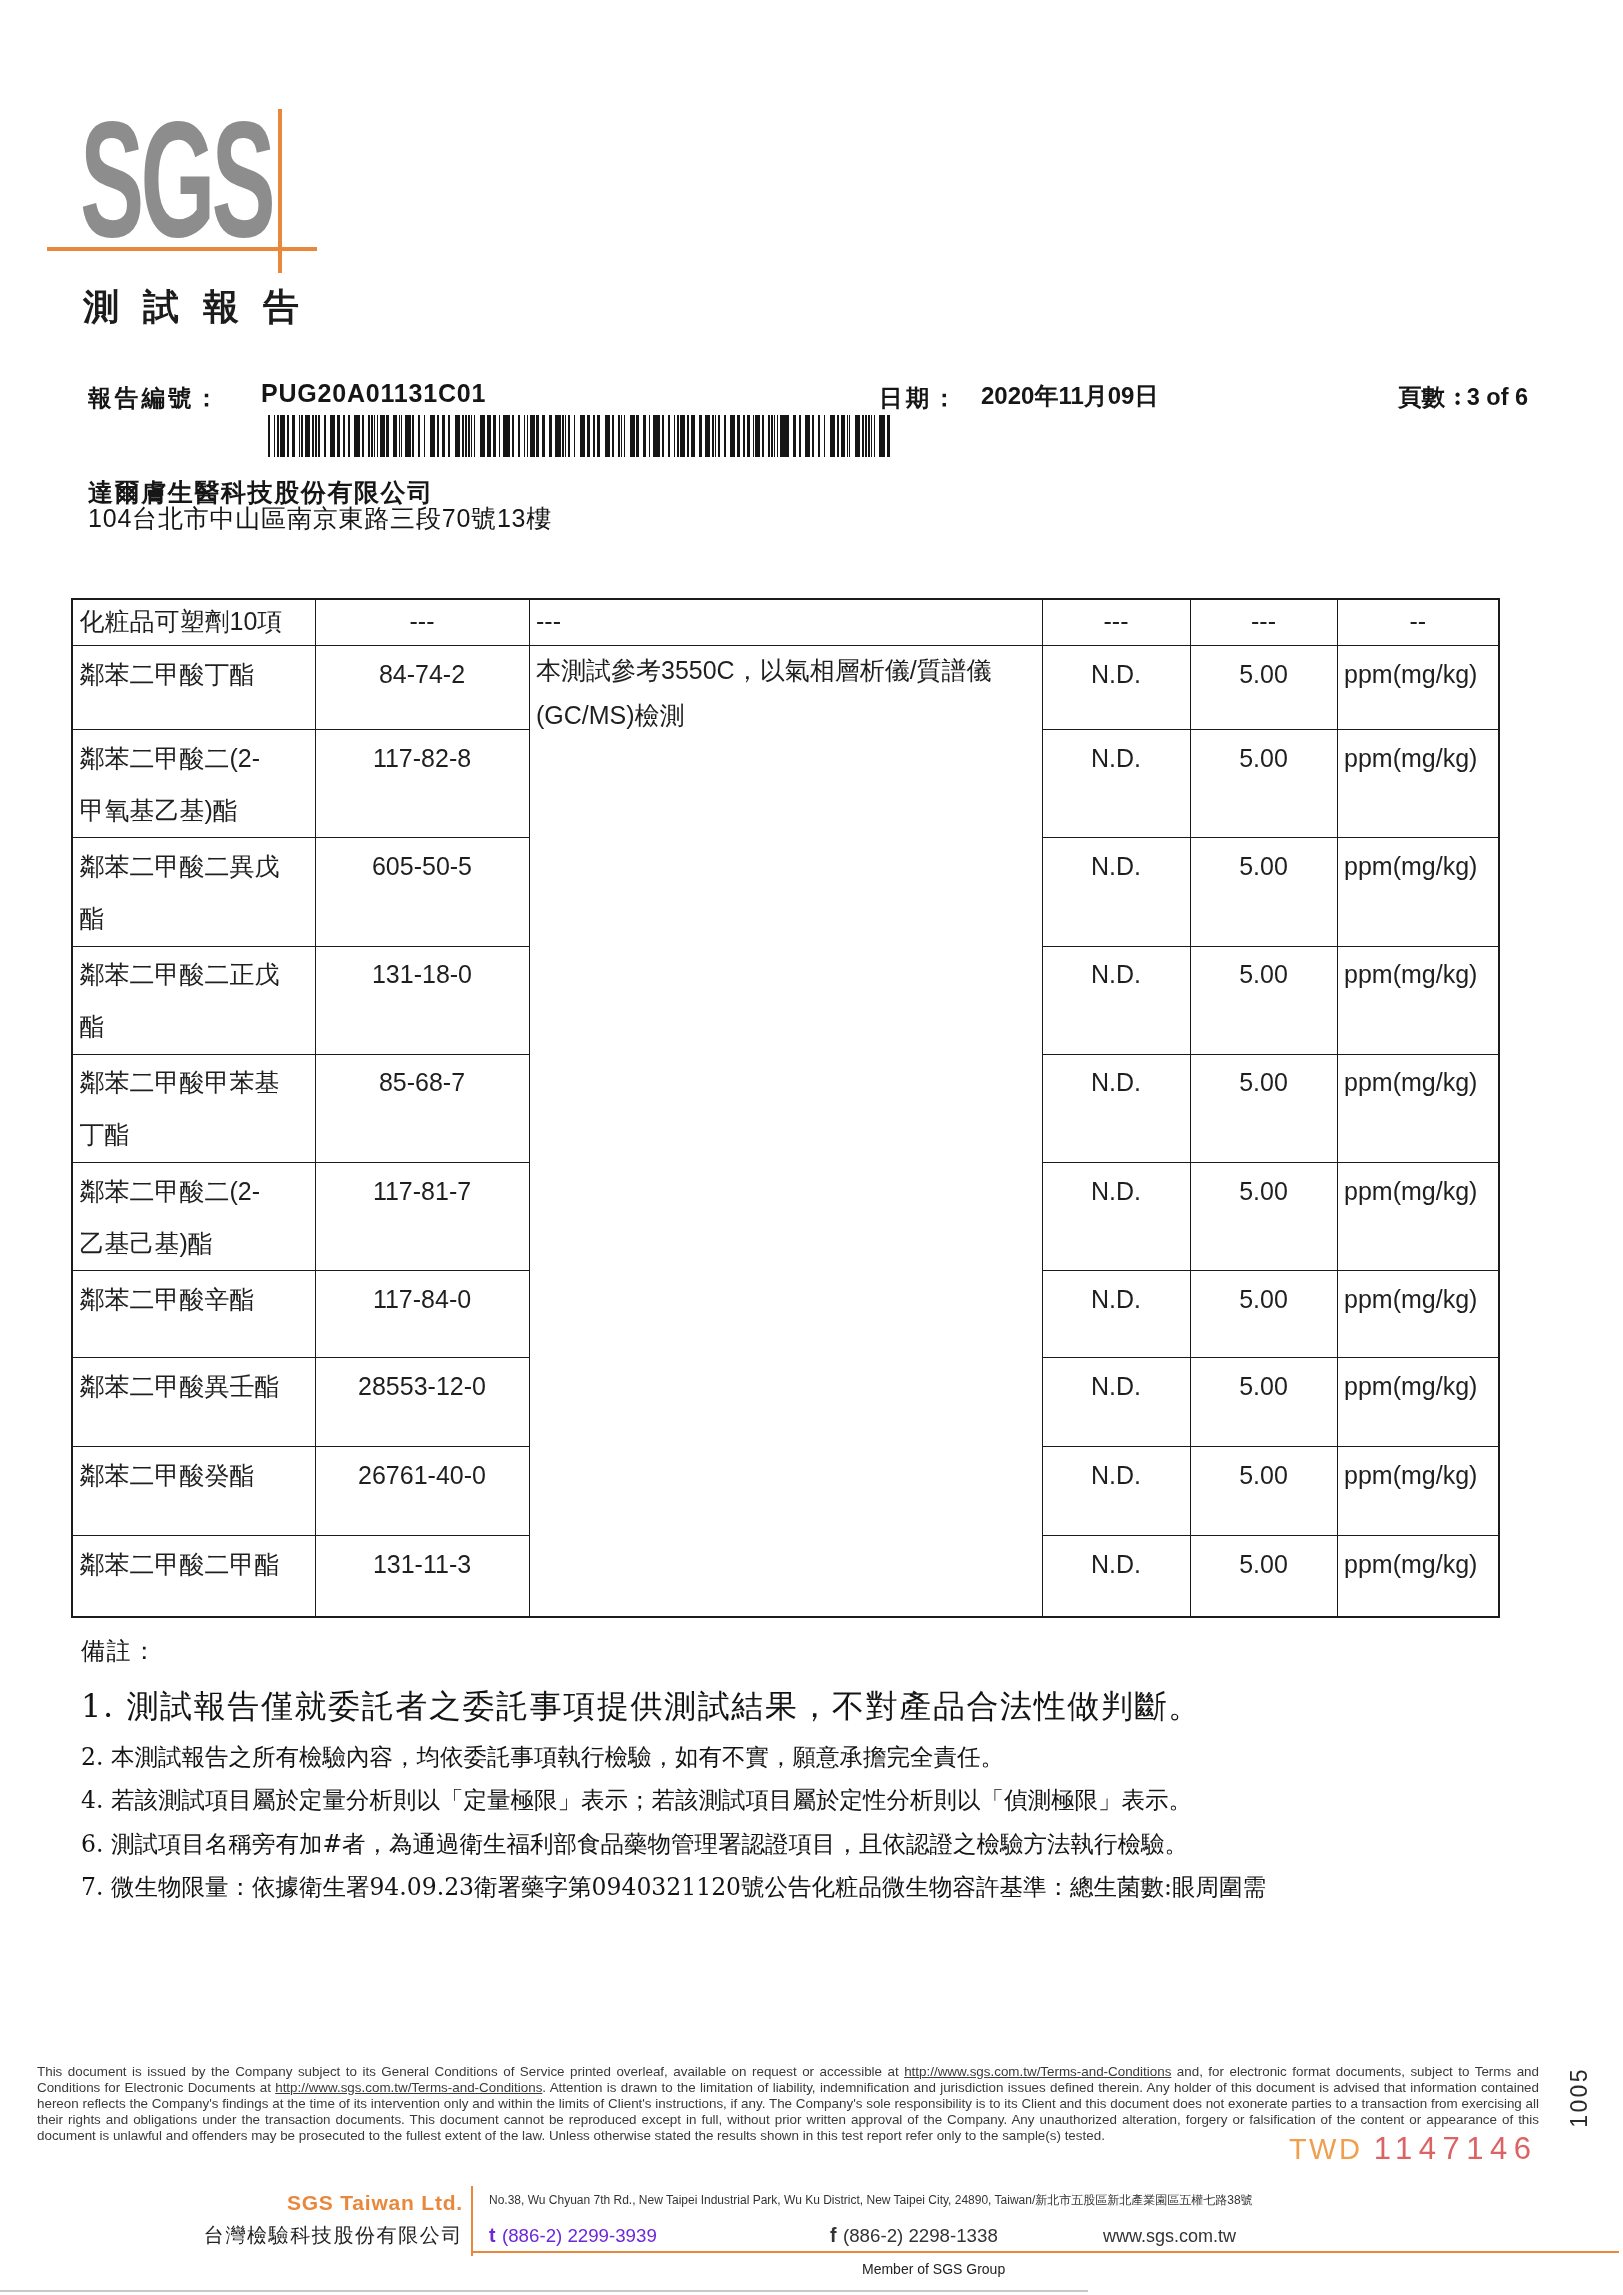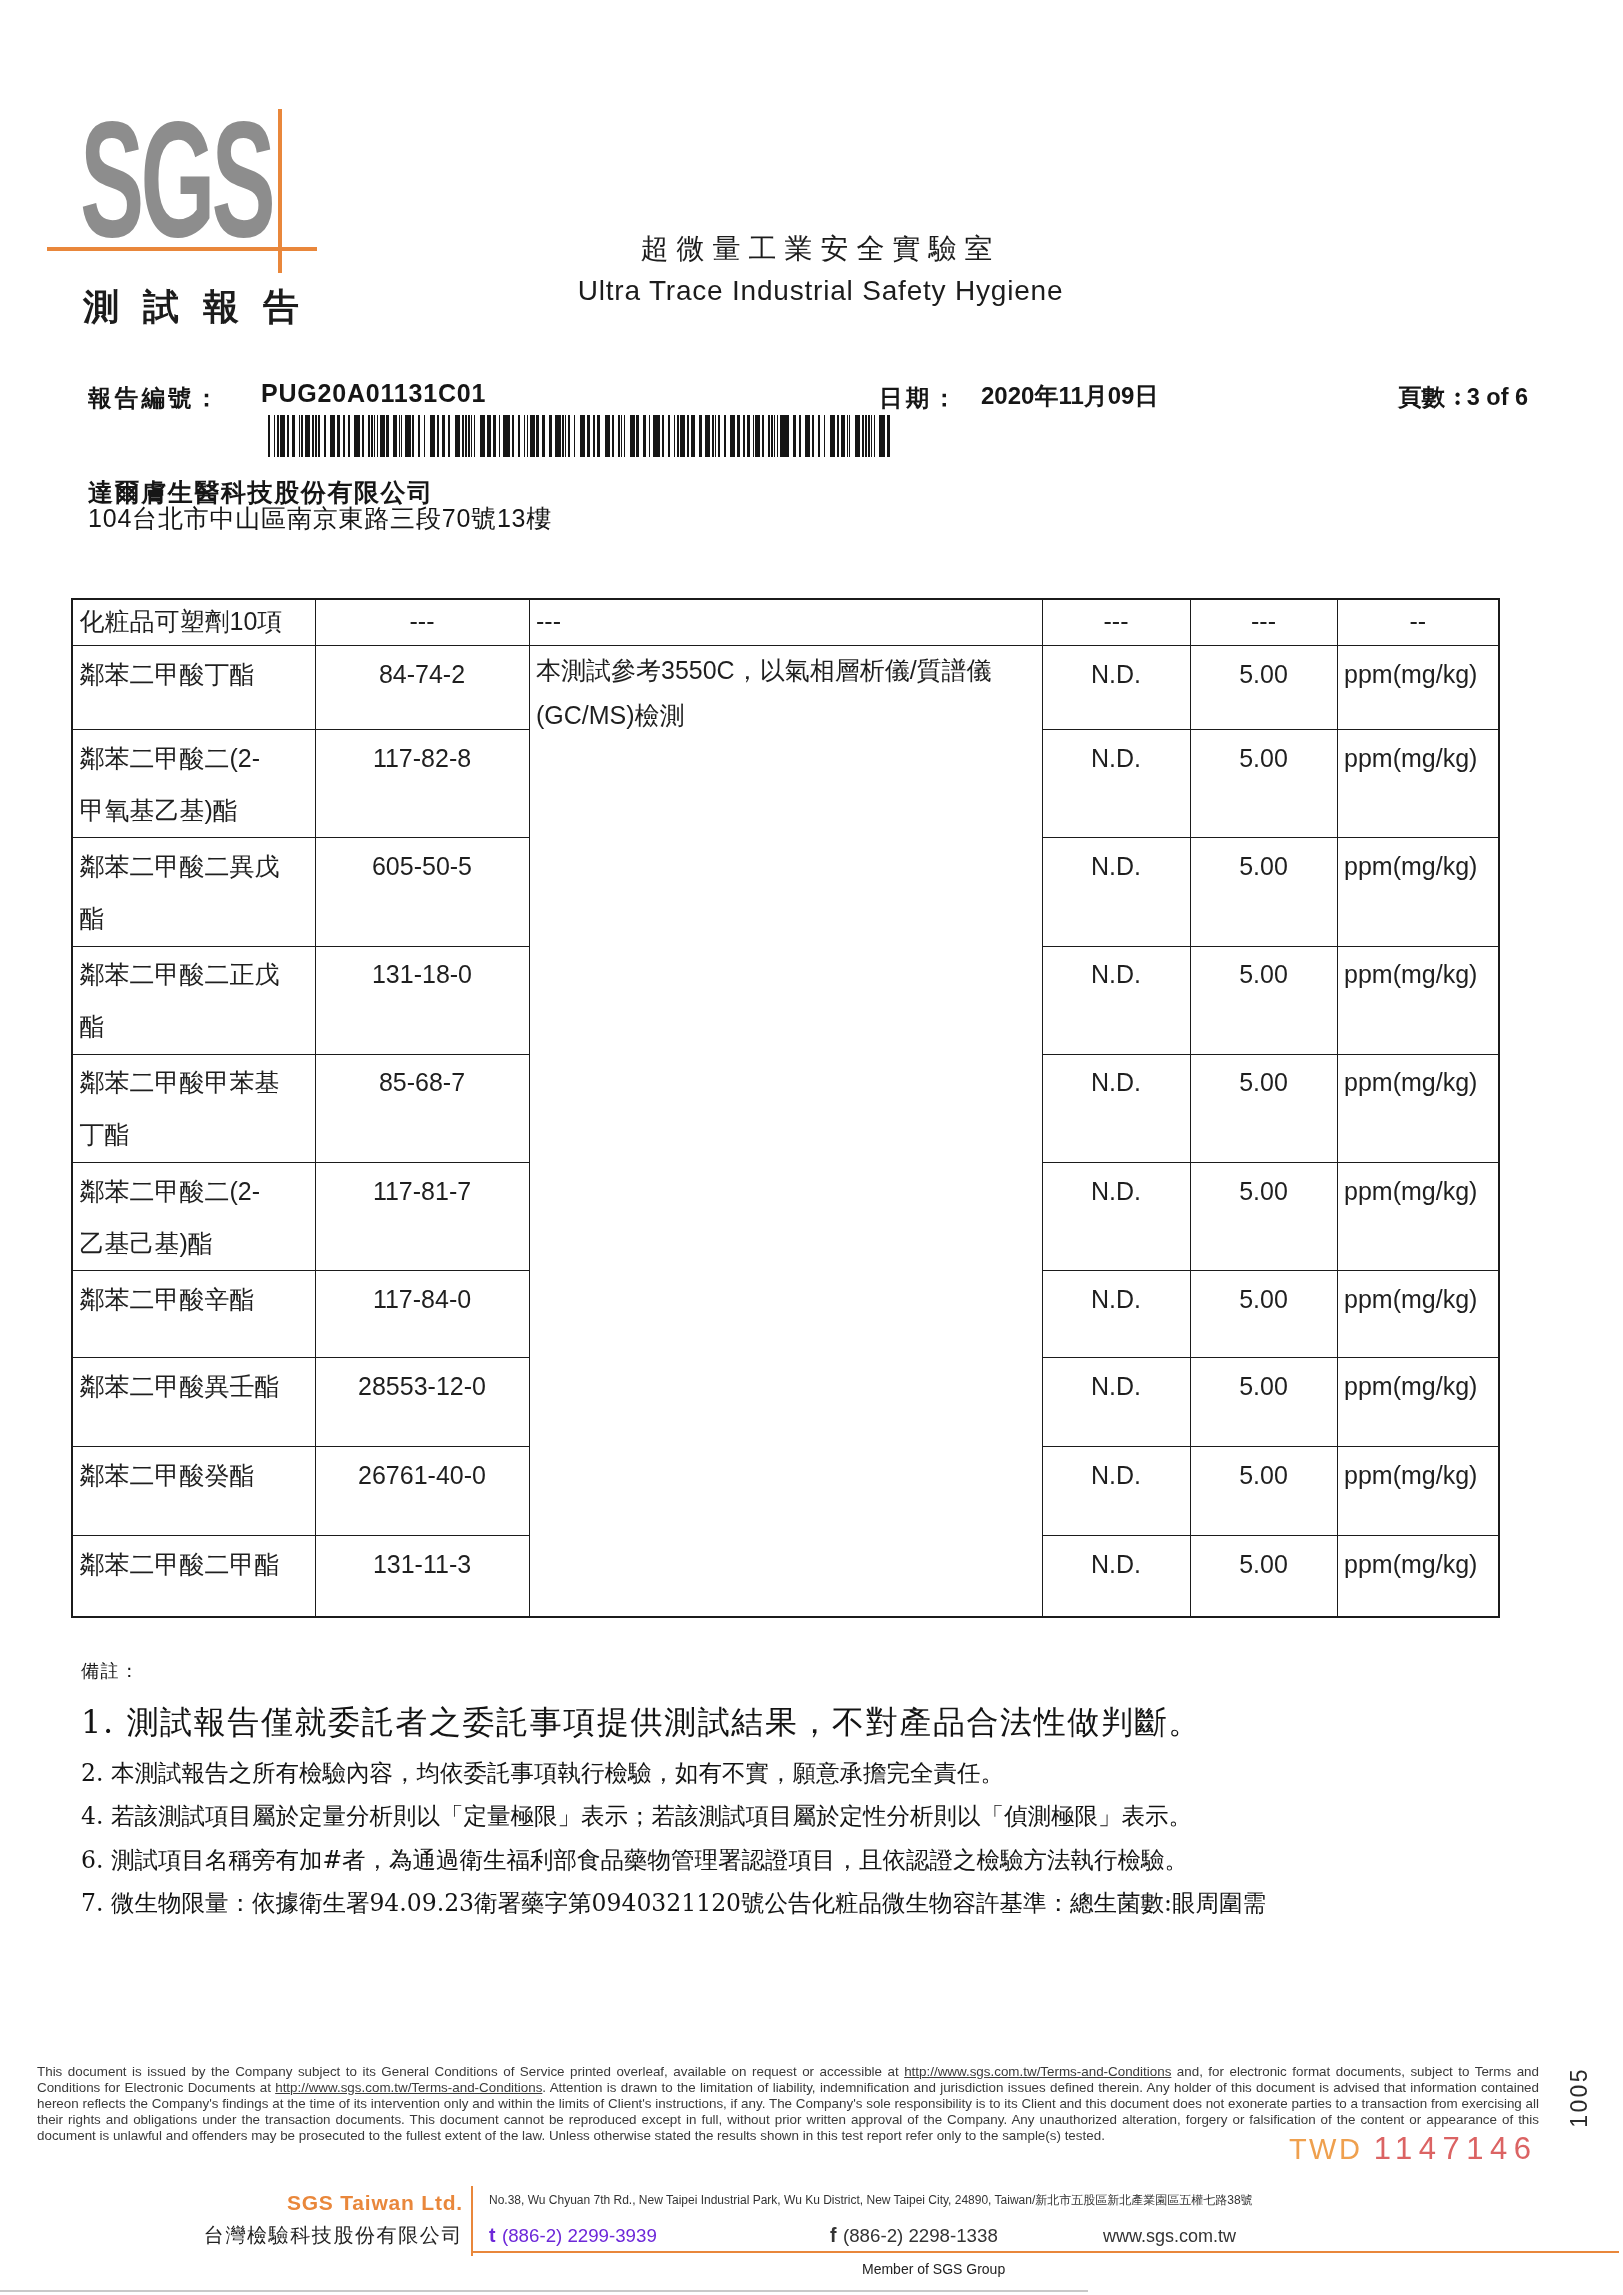--- a/index.html
+++ b/index.html
@@ -56,21 +56,21 @@
   tbody tr:nth-child(4){height:93px;}
   tbody tr:nth-child(5){height:97px;}
   tbody tr:nth-child(6){height:96px;}
   tbody tr:nth-child(7){height:87px;}
   tbody tr:nth-child(8){height:89px;}
   tbody tr:nth-child(9){height:89px;}
   tbody tr:nth-child(10){height:81px;}
 
   
   .notes{position:absolute;left:81px;top:1635px;width:1520px;}
-  .notes-title{font-size:18px;letter-spacing:1.6px;margin-top:24px;}
+  .notes-title{font-size:24px;letter-spacing:1.6px;}
   .note-first{font-size:32px;margin-top:18px;letter-spacing:1.6px;color:#141414;}
   .note-item{font-size:23.5px;margin-top:14px;line-height:1.25;color:#141414;}
 
   
   .legal{position:absolute;left:37px;top:2064px;width:1502px;font-size:13.4px;line-height:1.2;
     text-align:justify;color:#3a3a3a;}
   .legal .u{text-decoration:underline;}
 
   .stamp{position:absolute;left:1289px;top:2131px;display:flex;align-items:baseline;}
   .stamp-prefix{font-size:29px;color:#efa04e;letter-spacing:2.4px;}
@@ -97,24 +97,20 @@
 </head>
 <body>
 
 <div class="page">
 
   <div class="logo-sgs">SGS</div>
   <div class="logo-hline"></div>
   <div class="logo-vline"></div>
   <div class="report-title serif">測試報告</div>
 
-  <div class="lab-block">
-    <div class="lab-zh serif">超微量工業安全實驗室</div>
-    <div class="lab-en">Ultra Trace Industrial Safety Hygiene</div>
-  </div>
 
   <div class="m-label1 serif">報告編號：</div>
   <div class="m-value1">PUG20A01131C01</div>
   <div class="m-label2 serif">日期：</div>
   <div class="m-value2">2020年11月09日</div>
   <div class="m-pages serif">
     <span>頁數 :</span><span class="pv">3 of 6</span>
   </div>
 
   <div class="barcode"></div>

